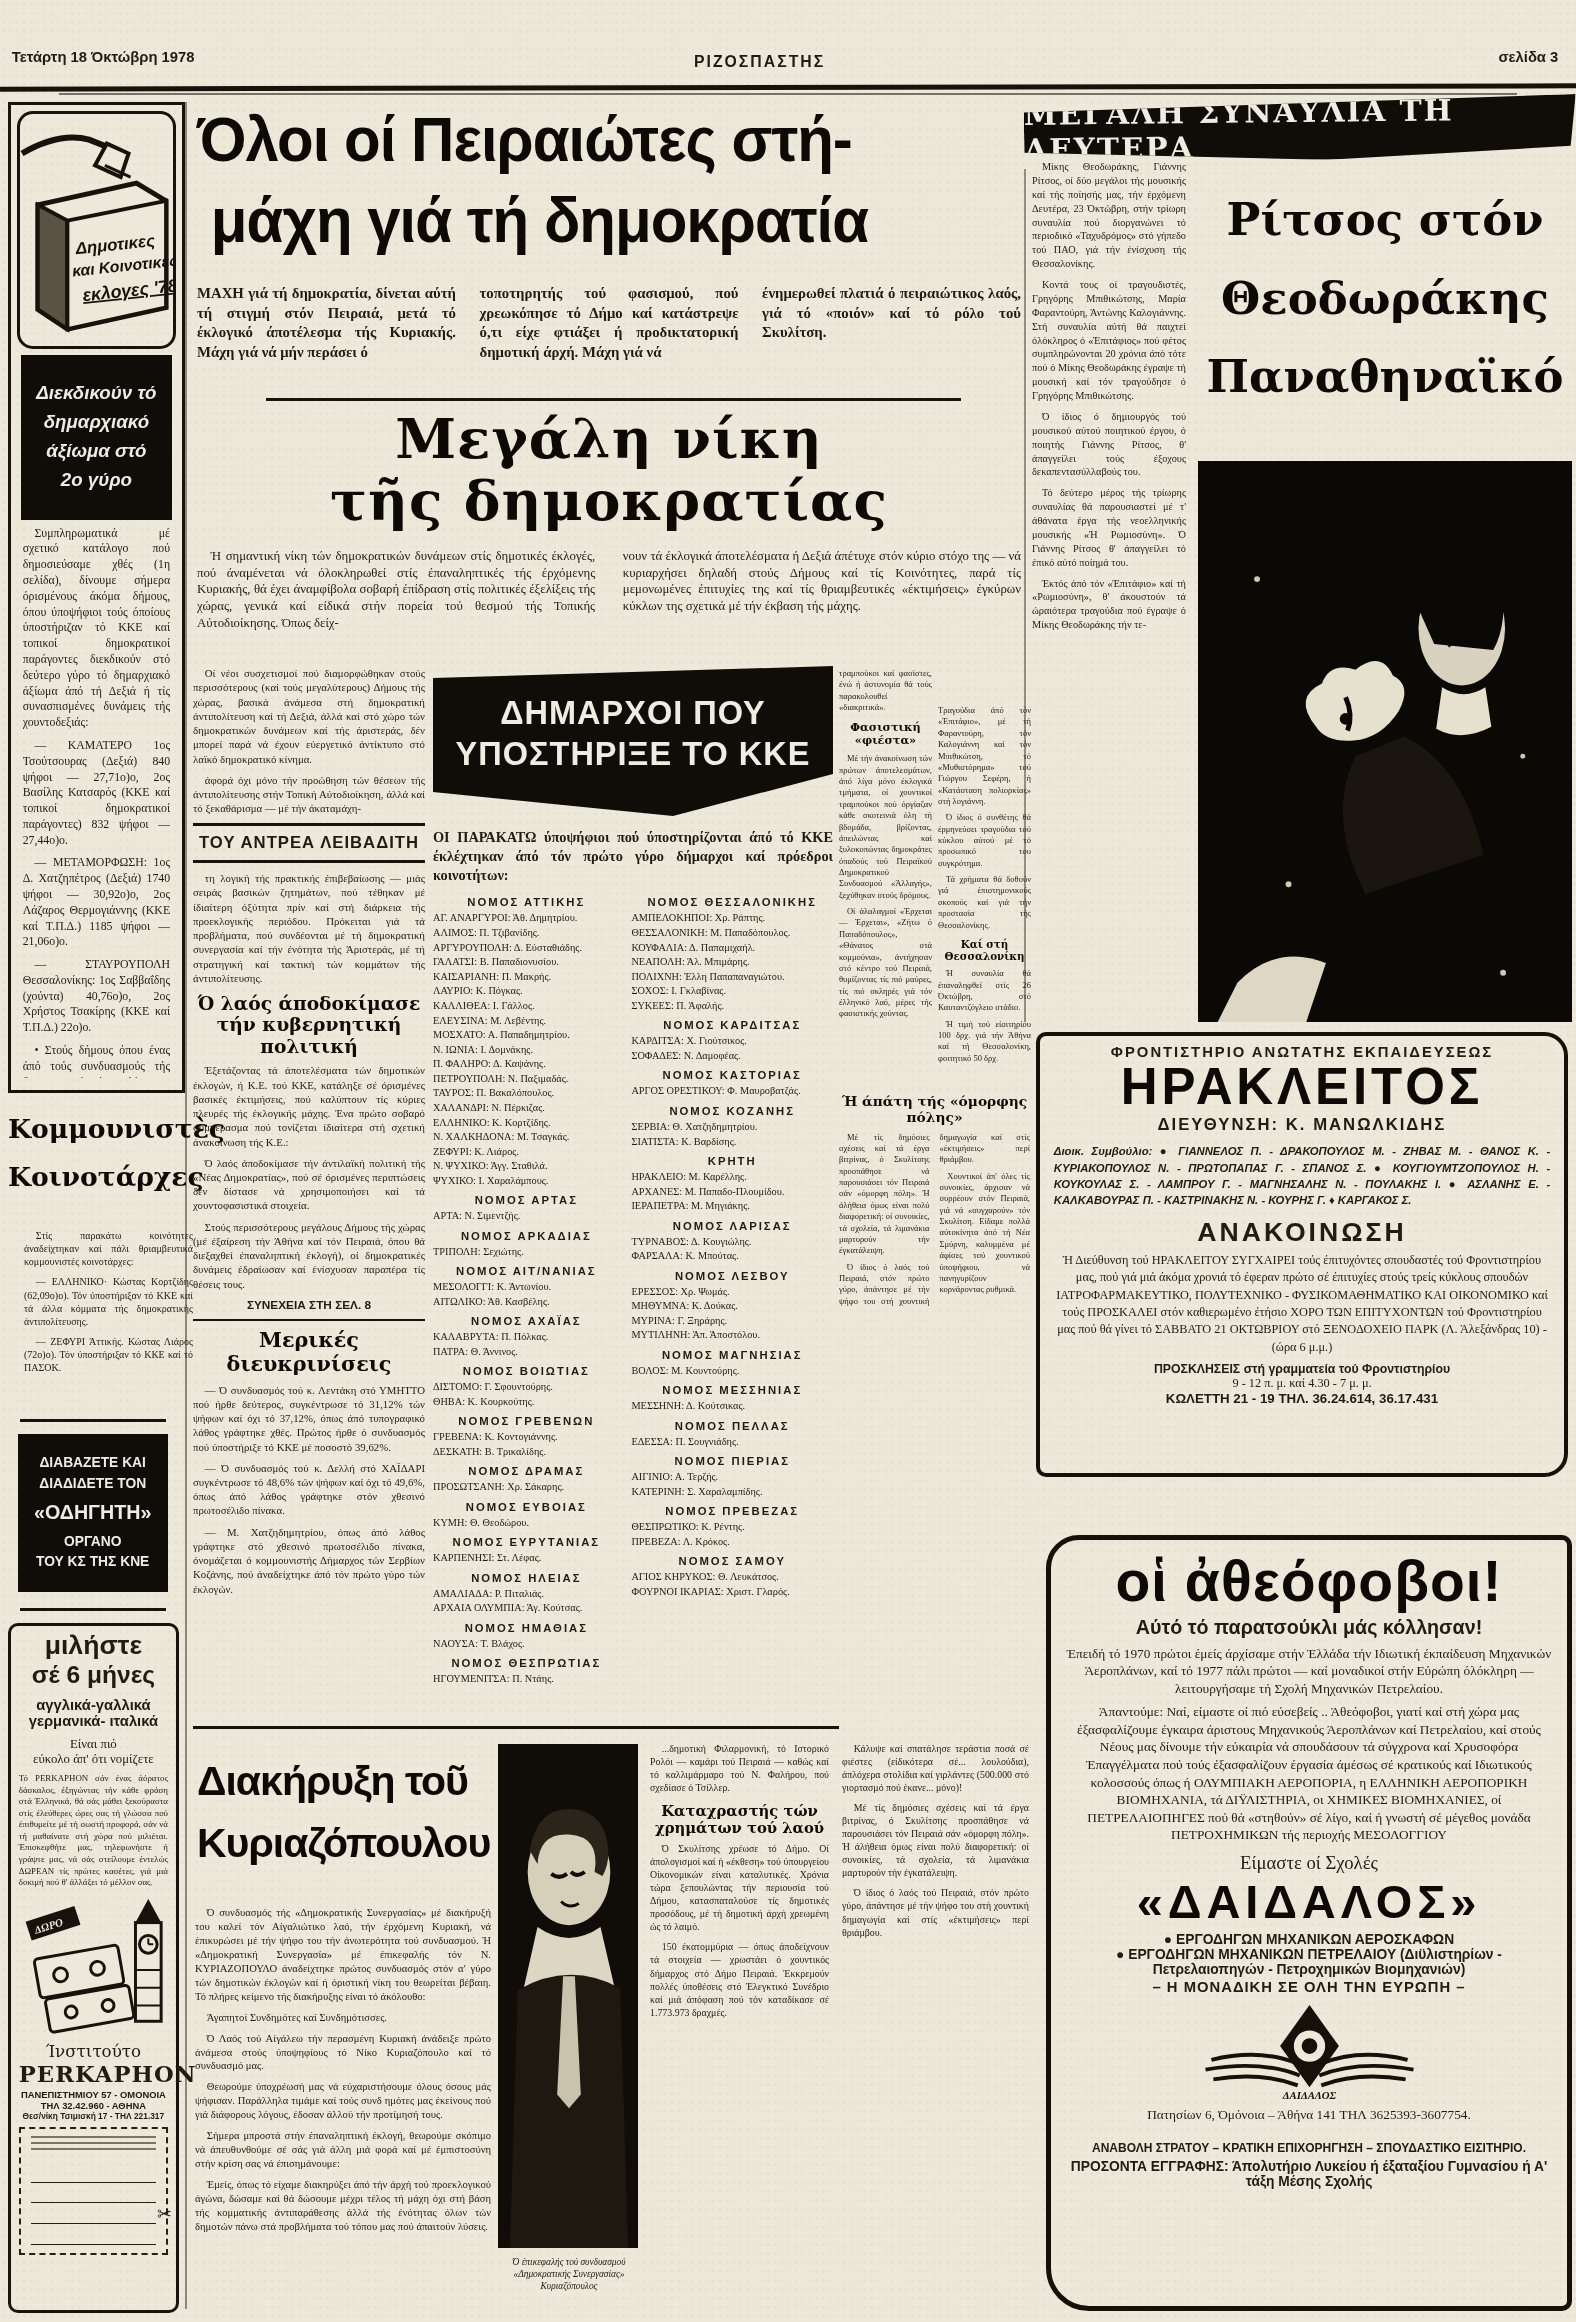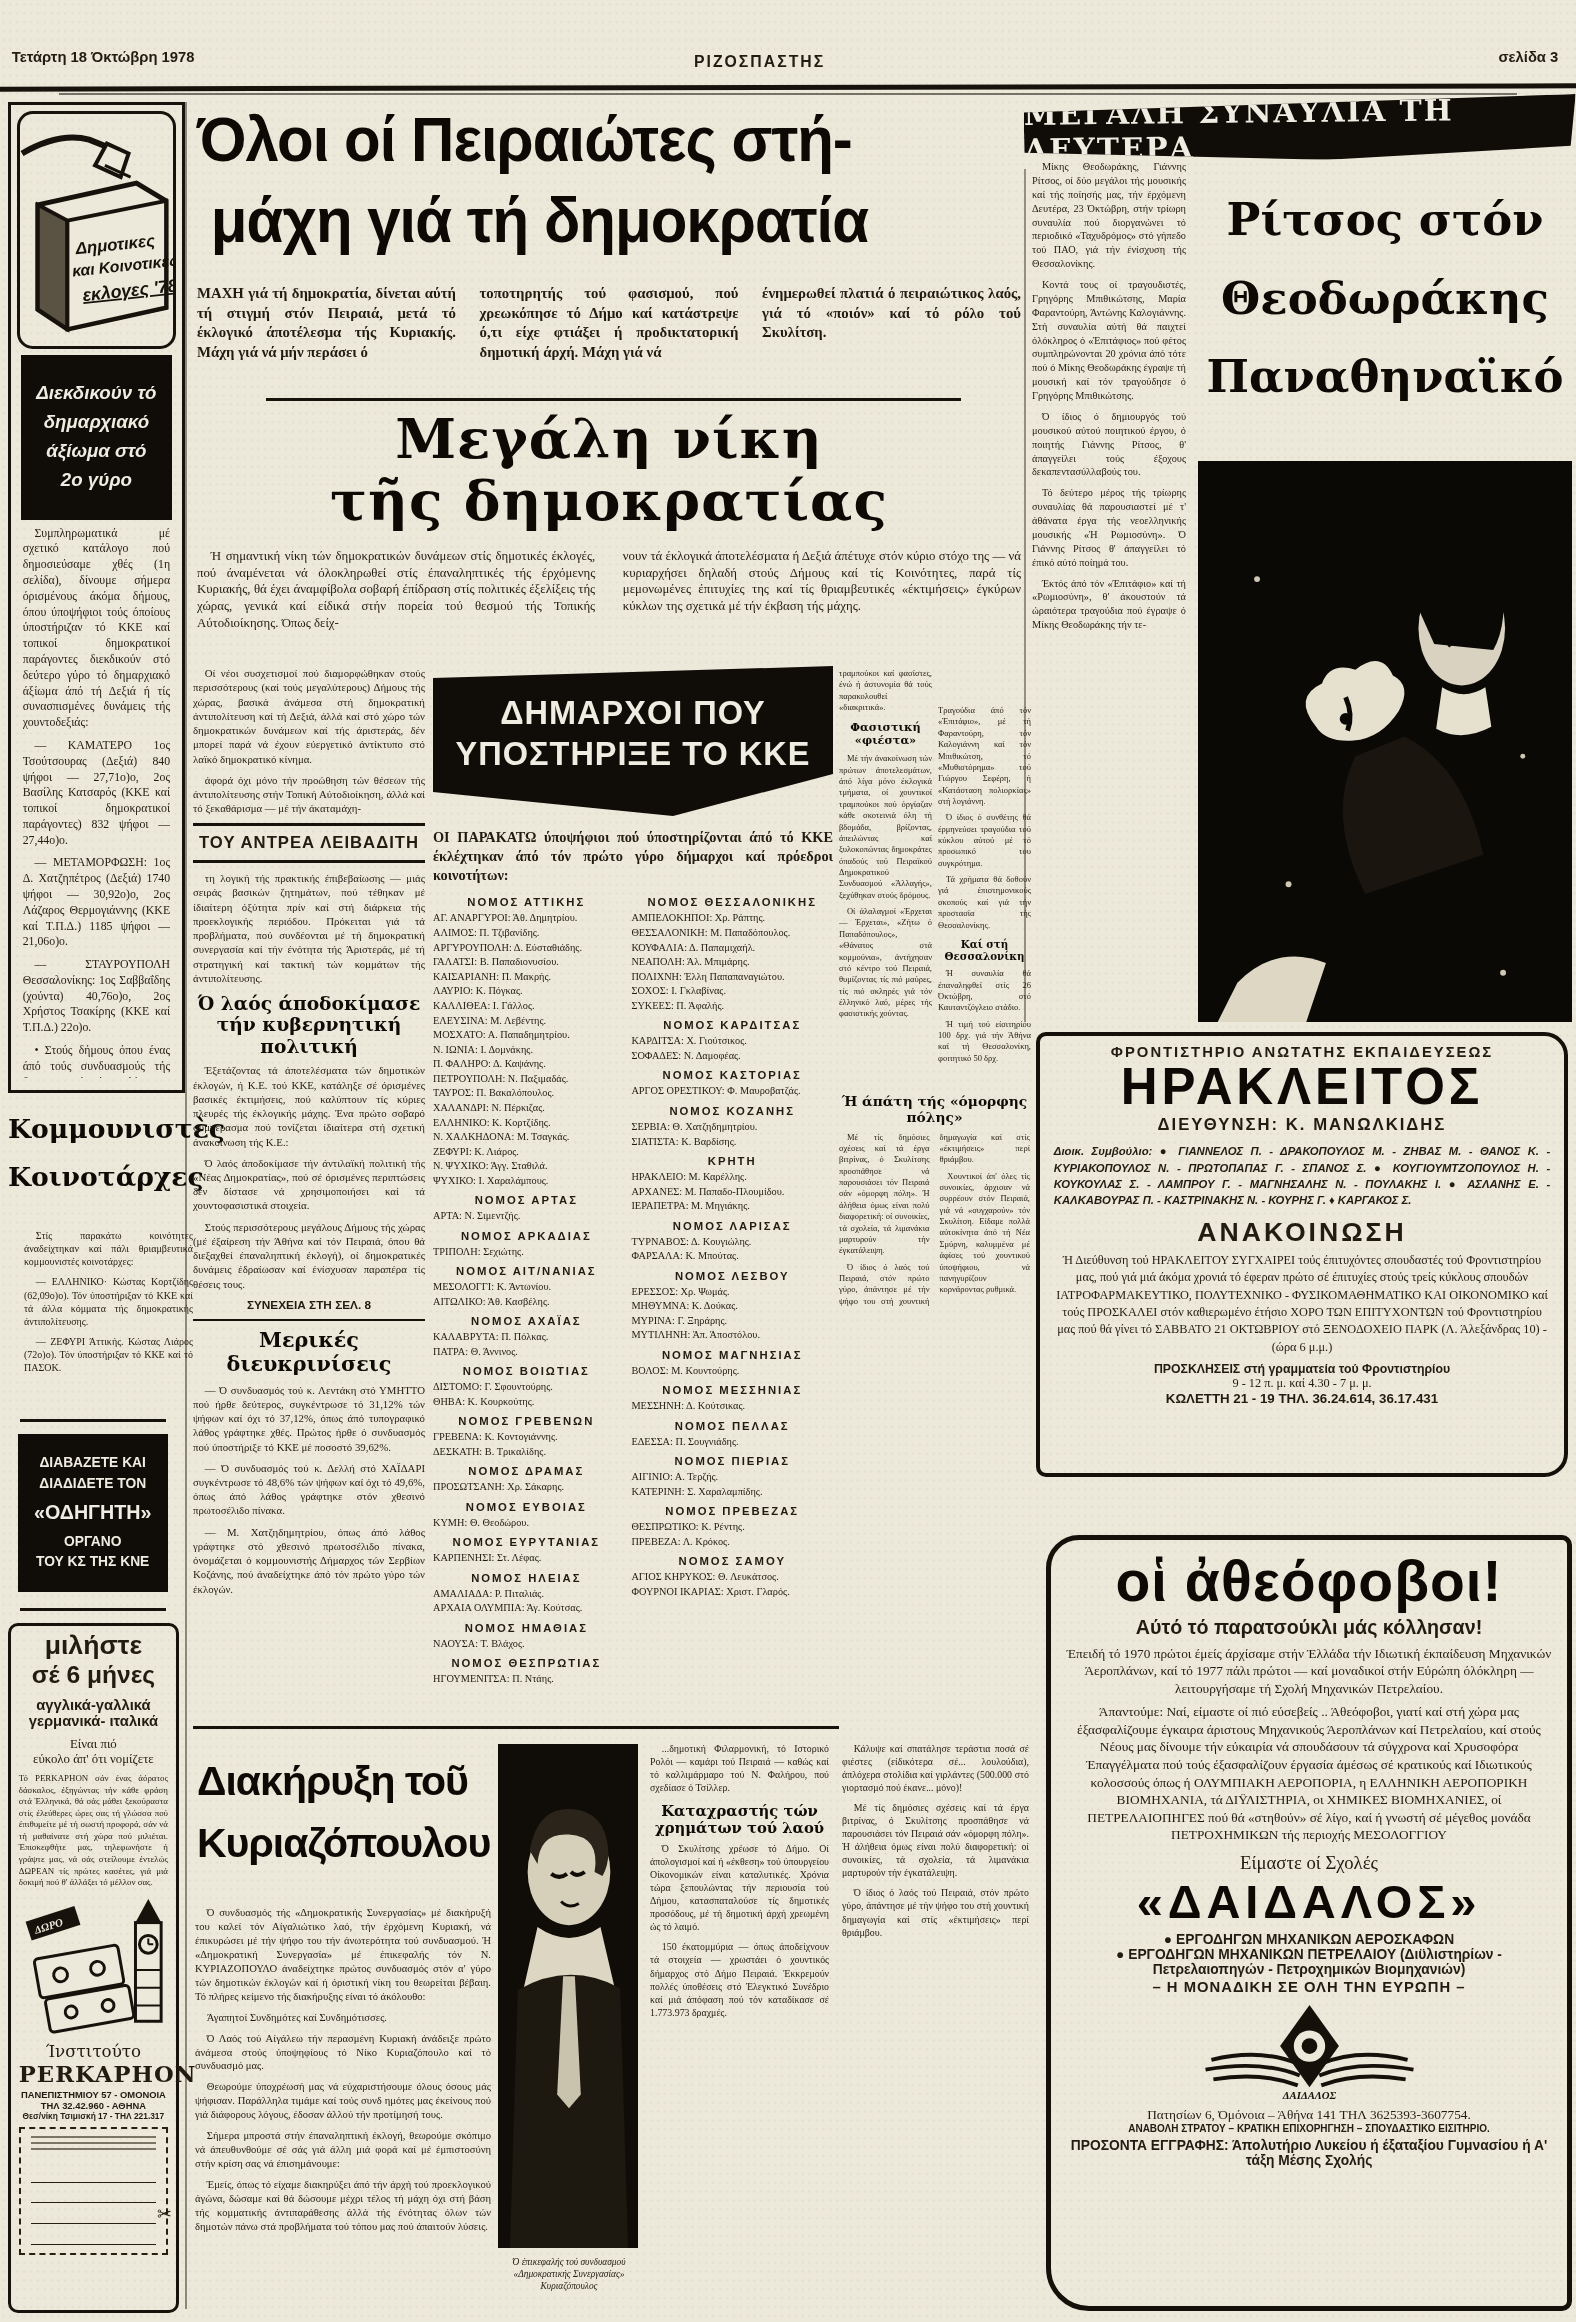--- a/index.html
+++ b/index.html
@@ -380,21 +380,21 @@
       <g stroke="#15110a" fill="none" stroke-width="4">
         <path d="M10 62 q50 -12 88 4 M4 72 q56 -10 96 6 M12 82 q48 -8 86 6"></path>
         <path d="M210 62 q-50 -12 -88 4 M216 72 q-56 -10 -96 6 M208 82 q-48 -8 -86 6"></path>
       </g>
       <polygon points="110,6 140,48 110,90 80,48" fill="#15110a"></polygon>
       <circle cx="110" cy="48" r="16" fill="#ece8da"></circle>
       <circle cx="110" cy="48" r="8" fill="#15110a"></circle>
       <text x="110" y="102" text-anchor="middle" font-size="11" font-style="italic" font-weight="700" fill="#15110a">ΔΑΙΔΑΛΟΣ</text>
     </svg>
     <div style="font-size:13.3px;margin-top:2px;">Πατησίων 6, Όμόνοια – Άθήνα 141 ΤΗΛ 3625393-3607754.</div>
-    <div class="sans" style="font-weight:700;font-size:10px;margin-top:0;">ΑΝΑΒΟΛΗ ΣΤΡΑΤΟΥ – ΚΡΑΤΙΚΗ ΕΠΙΧΟΡΗΓΗΣΗ – ΣΠΟΥΔΑΣΤΙΚΟ ΕΙΣΙΤΗΡΙΟ.</div>
+    <div class="sans" style="font-weight:700;font-size:12px;margin-top:18px;">ΑΝΑΒΟΛΗ ΣΤΡΑΤΟΥ – ΚΡΑΤΙΚΗ ΕΠΙΧΟΡΗΓΗΣΗ – ΣΠΟΥΔΑΣΤΙΚΟ ΕΙΣΙΤΗΡΙΟ.</div>
     <div class="sans" style="font-weight:700;font-size:13.8px;margin-top:3.9px;">ΠΡΟΣΟΝΤΑ ΕΓΓΡΑΦΗΣ: Άπολυτήριο Λυκείου ή έξαταξίου Γυμνασίου ή Α' τάξη Μέσης Σχολής</div>
   </div>
 
   <div class="abs rule" style="left:193px;top:1726px;width:646px;height:3px;"></div>
   <div class="abs sans" style="left:197px;top:1751px;width:296px;font-weight:800;font-size:41px;line-height:1.5;letter-spacing:-1px;color:#0d0a06;">
     <div>Διακήρυξη τοῦ</div>
     <div>Κυριαζόπουλου</div>
   </div>
   <div class="abs jt nohang" style="left:195px;top:1906px;width:296px;height:412px;font-size:10.6px;line-height:1.32;">
     <p class="p">Ό συνδυασμός τής «Δημοκρατικής Συνεργασίας» μέ διακήρυξή του καλεί τόν Αίγαλιώτικο λαό, τήν έρχόμενη Κυριακή, νά έπικυρώσει μέ τήν ψήφο του τήν άνωτερότητα τού συνδυασμού. Ή «Δημοκρατική Συνεργασία» μέ έπικεφαλής τόν Ν. ΚΥΡΙΑΖΟΠΟΥΛΟ άναδείχτηκε πρώτος συνδυασμός στόν α' γύρο τών δημοτικών έκλογών καί ή όριστική νίκη του θεωρείται βέβαιη. Τό πλήρες κείμενο τής διακήρυξης είναι τό άκόλουθο:</p>

